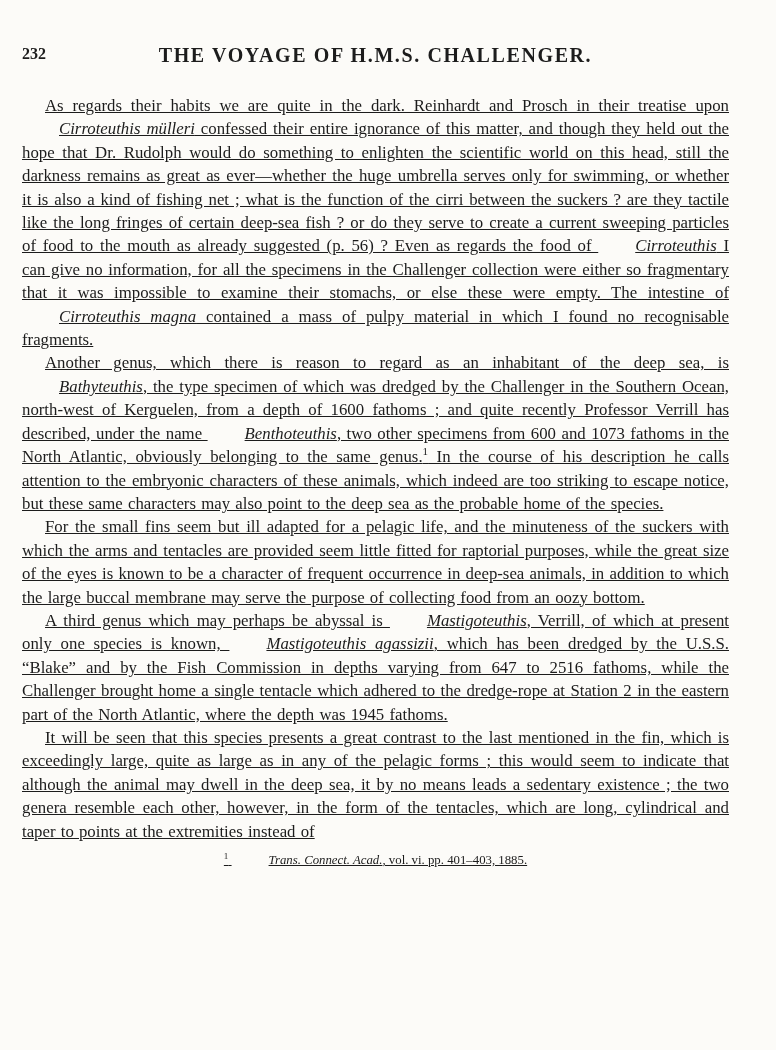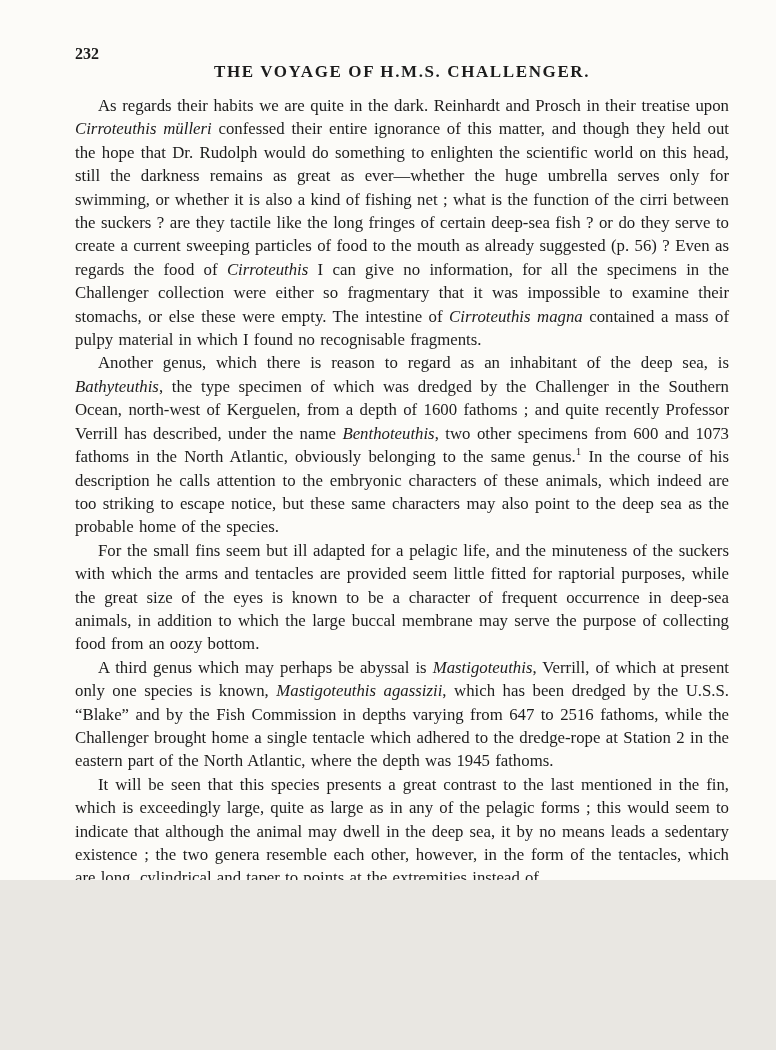--- a/index.html
+++ b/index.html
@@ -3,62 +3,64 @@
 <meta charset="utf-8">
 <style>
   html, body {
     margin: 0;
     padding: 0;
     background: #e9e7e2;
   }
   .page {
     position: relative;
     width: 776px;
-    height: 880px;
+    height: 1050px;
     box-sizing: border-box;
     margin: 0 auto;
-    padding: 44px 47px 0 75px;
+    padding: 44px 47px 0 22px;
     background: #fcfbf8;
     color: #1c1c1c;
     font-family: "Liberation Serif", "DejaVu Serif", serif;
     overflow: hidden;
+    text-decoration: underline;
   }
   .page-header {
     position: relative;
     text-align: center;
     height: 22px;
     margin-bottom: 28px;
   }
   .page-number {
     position: absolute;
     left: 0;
     top: 1px;
     font-size: 16px;
     font-weight: bold;
   }
   .running-title {
     display: inline-block;
-    margin: 18px;
-    font-size: 17px;
+    margin: 0;
+    font-size: 20px;
     font-weight: bold;
     letter-spacing: 1.6px;
     white-space: nowrap;
   }
   .body-text p {
     margin: 0;
     font-size: 16.8px;
     line-height: 23.4px;
     text-align: justify;
     word-spacing: 1px;
   }
   .body-text p.indent {
     text-indent: 23px;
   }
   .body-text i, .footnote i {
     font-style: italic;
+    margin-left: 37px;
   }
   sup.fn-mark {
     font-size: 11px;
     line-height: 0;
   }
   .footnote {
     margin-top: 9px;
     text-align: center;
     font-size: 12.8px;
     line-height: 16px;
@@ -77,13 +79,14 @@
   </header>
 
   <main class="body-text">
       <p class="indent"><span>As regards their habits we are quite in the dark. Reinhardt and Prosch in their treatise upon </span><i>Cirroteuthis mülleri</i><span> confessed their entire ignorance of this matter, and though they held out the hope that Dr. Rudolph would do something to enlighten the scientific world on this head, still the darkness remains as great as ever—whether the huge umbrella serves only for swimming, or whether it is also a kind of fishing net&nbsp;; what is the function of the cirri between the suckers&nbsp;? are they tactile like the long fringes of certain deep-sea fish&nbsp;? or do they serve to create a current sweeping particles of food to the mouth as already suggested (p. 56)&nbsp;? Even as regards the food of </span><i>Cirroteuthis</i><span> I can give no information, for all the specimens in the Challenger collection were either so fragmentary that it was impossible to examine their stomachs, or else these were empty. The intestine of </span><i>Cirroteuthis magna</i><span> contained a mass of pulpy material in which I found no recognisable fragments.</span></p>
       <p class="indent"><span>Another genus, which there is reason to regard as an inhabitant of the deep sea, is </span><i>Bathyteuthis</i><span>, the type specimen of which was dredged by the Challenger in the Southern Ocean, north-west of Kerguelen, from a depth of 1600 fathoms&nbsp;; and quite recently Professor Verrill has described, under the name </span><i>Benthoteuthis</i><span>, two other specimens from 600 and 1073 fathoms in the North Atlantic, obviously belonging to the same genus.</span><sup class="fn-mark">1</sup><span> In the course of his description he calls attention to the embryonic characters of these animals, which indeed are too striking to escape notice, but these same characters may also point to the deep sea as the probable home of the species.</span></p>
       <p class="indent"><span>For the small fins seem but ill adapted for a pelagic life, and the minuteness of the suckers with which the arms and tentacles are provided seem little fitted for raptorial purposes, while the great size of the eyes is known to be a character of frequent occurrence in deep-sea animals, in addition to which the large buccal membrane may serve the purpose of collecting food from an oozy bottom.</span></p>
       <p class="indent"><span>A third genus which may perhaps be abyssal is </span><i>Mastigoteuthis</i><span>, Verrill, of which at present only one species is known, </span><i>Mastigoteuthis agassizii</i><span>, which has been dredged by the U.S.S. “Blake” and by the Fish Commission in depths varying from 647 to 2516 fathoms, while the Challenger brought home a single tentacle which adhered to the dredge-rope at Station 2 in the eastern part of the North Atlantic, where the depth was 1945 fathoms.</span></p>
       <p class="indent"><span>It will be seen that this species presents a great contrast to the last mentioned in the fin, which is exceedingly large, quite as large as in any of the pelagic forms&nbsp;; this would seem to indicate that although the animal may dwell in the deep sea, it by no means leads a sedentary existence&nbsp;; the two genera resemble each other, however, in the form of the tentacles, which are long, cylindrical and taper to points at the extremities instead of</span></p>
     </main>
 
+  <footer class="footnote"><sup class="fn-mark">1</sup><span> </span><i>Trans. Connect. Acad.</i><span>, vol. vi. pp. 401–403, 1885.</span></footer>
 </div>
 
 </body></html>

